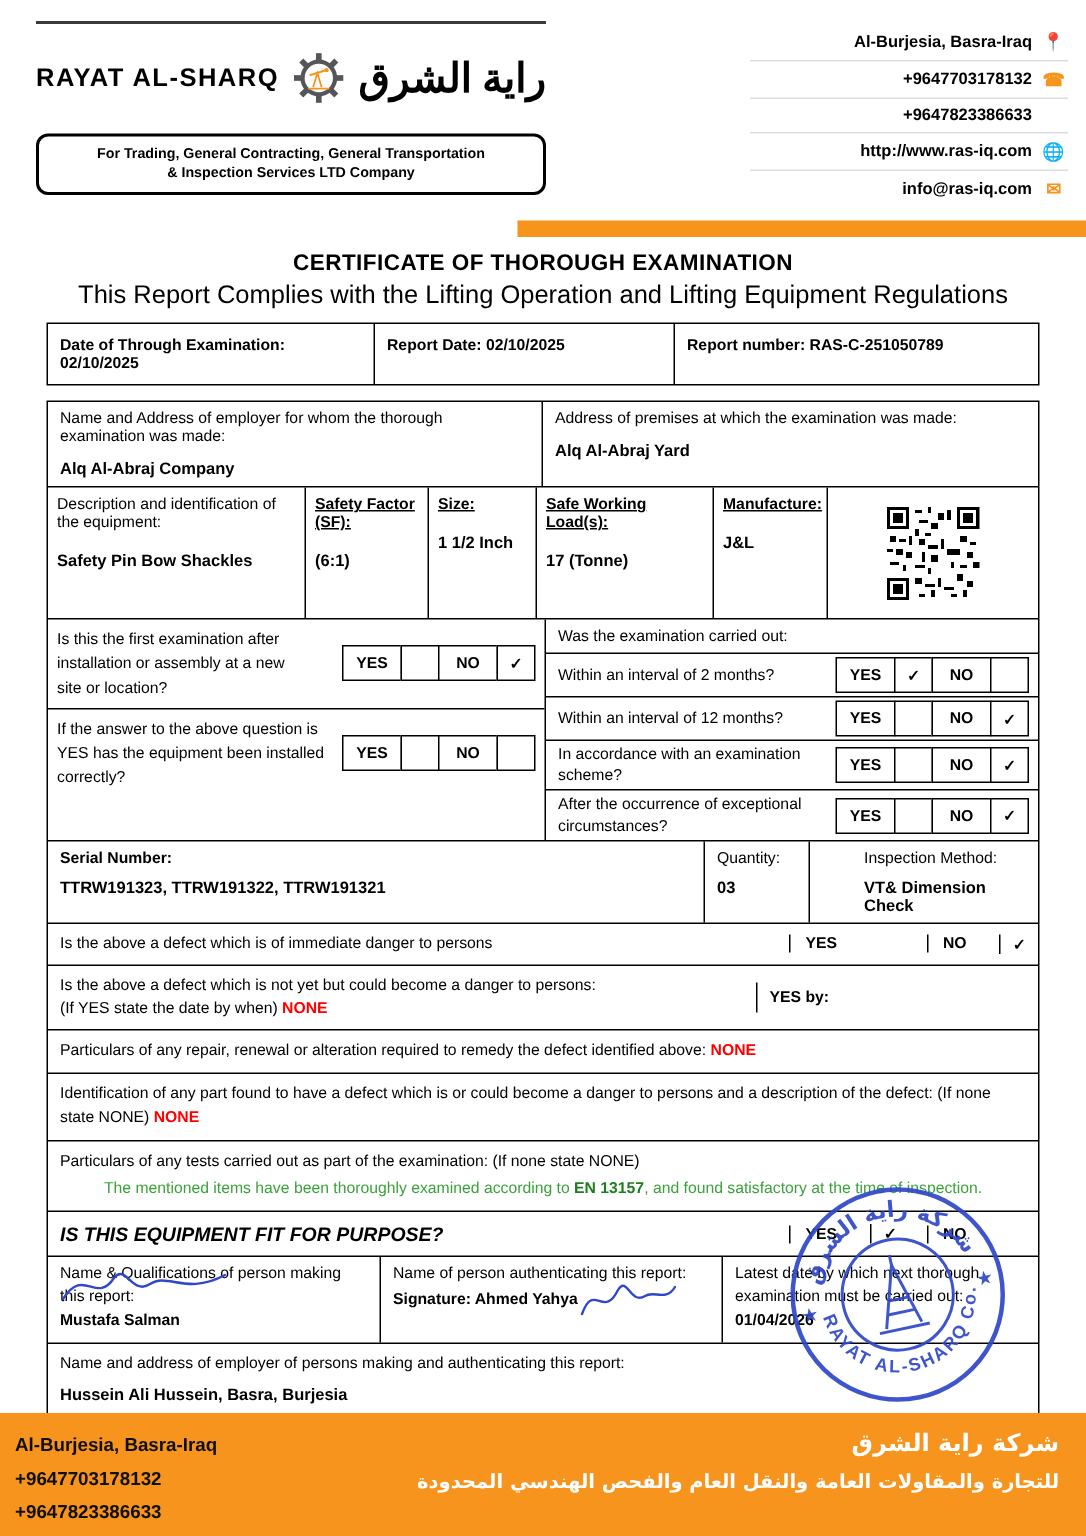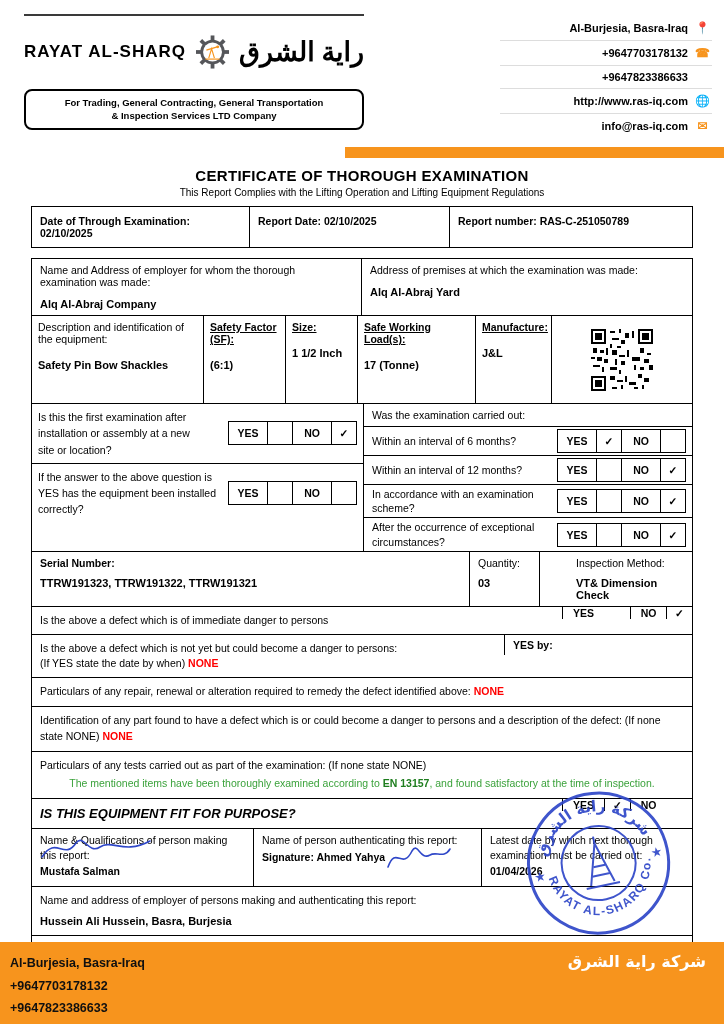--- a/index.html
+++ b/index.html
@@ -15,21 +15,21 @@
   .tagline-box { border:2px solid #000; border-radius:8px; padding:5px 6px; text-align:center; font-size:9.5px; font-weight:bold; margin-top:9px; line-height:1.4; }
   .contact { width:212px; font-size:11px; font-weight:bold; margin-top:2px; }
   .contact-row { display:flex; justify-content:flex-end; align-items:center; gap:7px; padding:5px 2px; border-bottom:1px solid #ddd; }
   .contact-row:last-child { border-bottom:none; }
   .contact-icon { color:#F7941D; font-size:12px; width:15px; text-align:center; }
   .orange-strip { height:11px; background:#F7941D; margin:9px 0 0 345px; }
 
   
   .title { text-align:center; margin-top:9px; }
   .title-main { font-size:15px; font-weight:bold; letter-spacing:.3px; }
-  .title-sub { font-size:10px; margin-top:3px; }
+  .title-sub { font-size:17px; margin-top:3px; }
 
   
   .sheet { width:662px; margin:8px auto 0; font-size:10.5px; }
   .dates { display:grid; grid-template-columns:218px 200px 1fr; border:1px solid #000; }
   .dates > div { padding:8px; border-right:1px solid #000; font-weight:bold; }
   .dates > div:last-child { border-right:none; }
 
   .main { border:1px solid #000; margin-top:10px; }
   .main > .row { border-top:1px solid #000; }
   .main > .row:first-child { border-top:none; }
@@ -56,21 +56,21 @@
   .exam-right-header { padding:5px 8px; border-bottom:1px solid #000; }
   .exam-rrow { display:flex; align-items:center; padding:2px 6px 2px 8px; border-bottom:1px solid #000; min-height:25px; }
   .exam-rrow:last-child { border-bottom:none; }
   .exam-rrow .txt { flex:1; padding-right:4px; line-height:1.35; }
 
   .serial { display:grid; grid-template-columns:438px 70px 1fr; min-height:54px; }
   .serial > div { padding:5px 8px; border-right:1px solid #000; }
   .serial > div:last-child { border-right:none;margin-left:28px; }
   .serial .cell-value { margin-top:8px; }
 
-  .flexrow { display:flex; align-items:flex-start; }
+  .flexrow { display:flex; align-items:center;gap:12px; }
   .flexrow .txt { flex:1; padding:6px 8px; line-height:1.45; }
   .chk2 { border-left:1px solid #000; display:flex; align-items:center; justify-content:center; font-weight:bold; }
   .chk2.lab { width:42px; } .chk2.box { width:26px; } .chk2.lab2 { width:36px; }
 
   .future-right { width:188px; border-left:1px solid #000; padding:4px 8px; font-weight:bold; }
   .red { color:#FF0000; font-weight:bold; }
   .pad { padding:6px 8px; line-height:1.5; }
   .green-note { text-align:center; color:#3BA23B; margin-top:3px; }
   .green-strong { color:#1E7D1E; font-weight:bold; }
 
@@ -279,21 +279,21 @@
               <div class="chk lab">YES</div>
               <div class="chk box"></div>
               <div class="chk lab">NO</div>
               <div class="chk box"></div>
             </div>
           </div>
         </div>
         <div>
           <div class="exam-right-header">Was the examination carried out:</div>
           <div class="exam-rrow">
-            <div class="txt">Within an interval of 6 months?</div>
+            <div class="txt">Within an interval of 2 months?</div>
             <div class="checks">
               <div class="chk lab">YES</div>
               <div class="chk box">✓</div>
               <div class="chk lab">NO</div>
               <div class="chk box"></div>
             </div>
           </div>
           <div class="exam-rrow">
             <div class="txt">Within an interval of 12 months?</div>
             <div class="checks">
@@ -433,16 +433,17 @@
   </div>
 
   <div class="footer">
     <div class="footer-left">
       <div>Al-Burjesia, Basra-Iraq</div>
       <div>+9647703178132</div>
       <div>+9647823386633</div>
     </div>
     <div class="footer-right">
       <div class="footer-ar1">شركة راية الشرق</div>
+      <div class="footer-ar2">للتجارة والمقاولات العامة والنقل العام والفحص الهندسي المحدودة</div>
     </div>
   </div>
 
 </div>
 
 </body></html>

